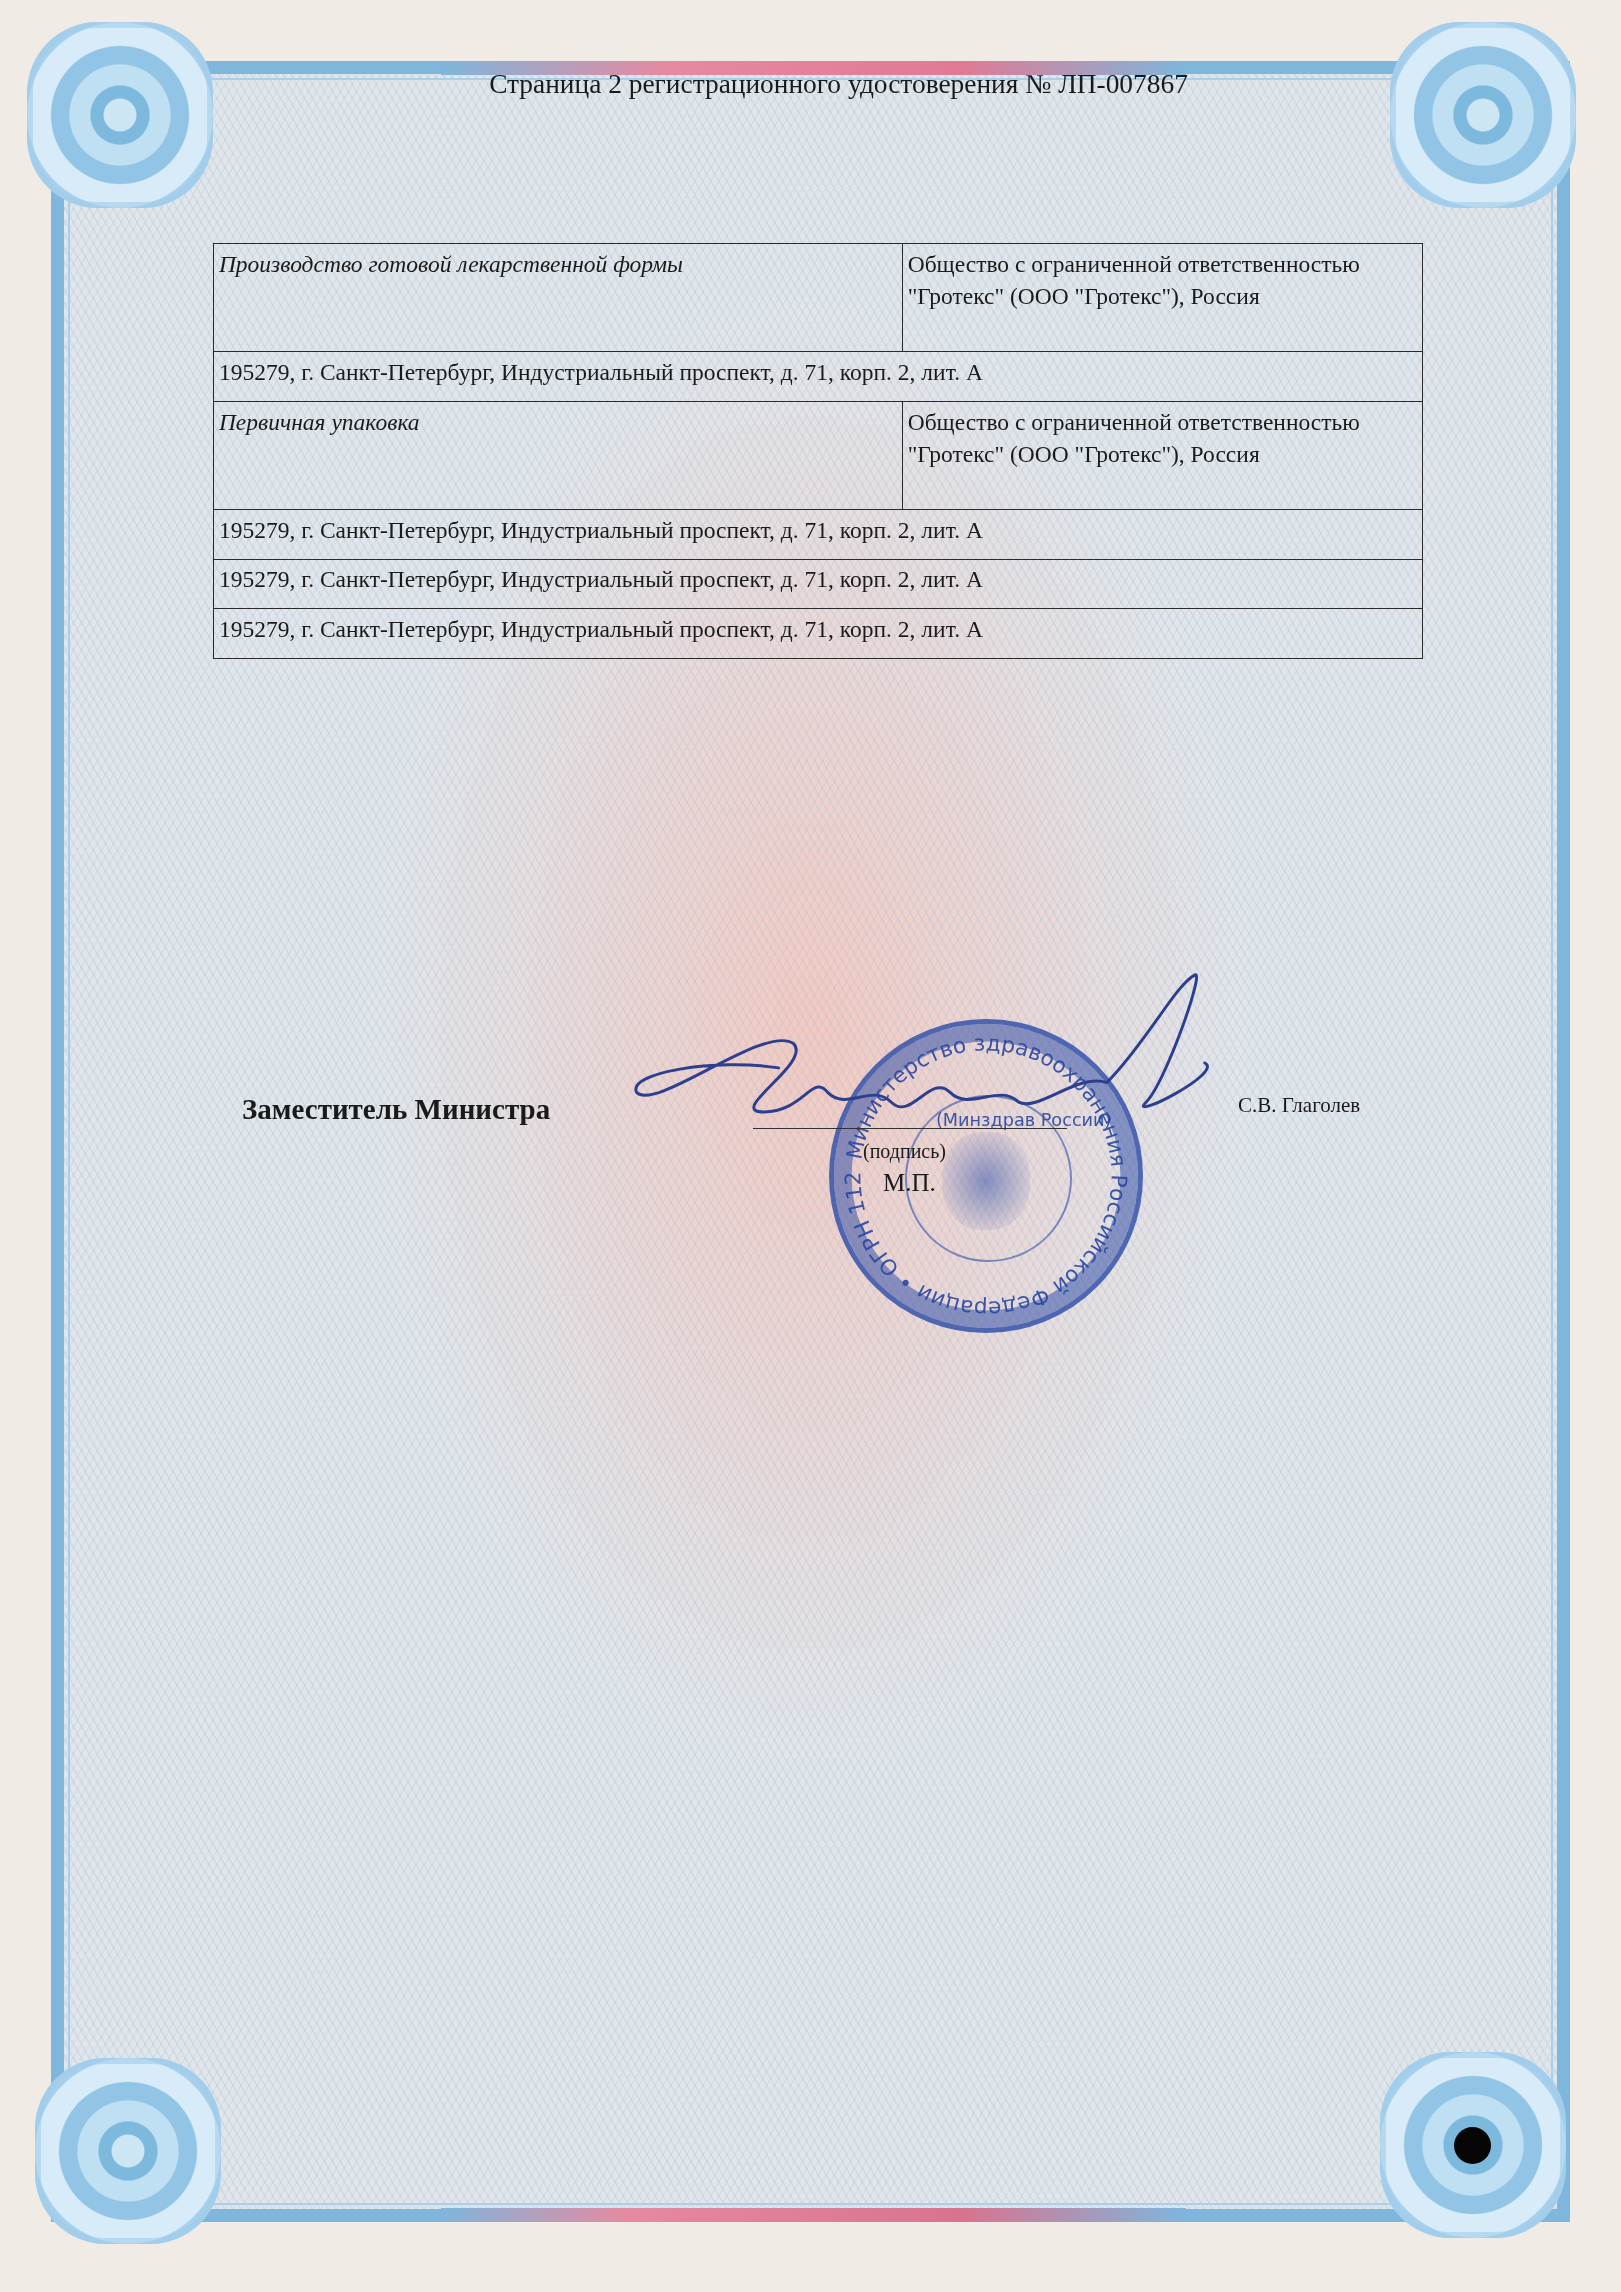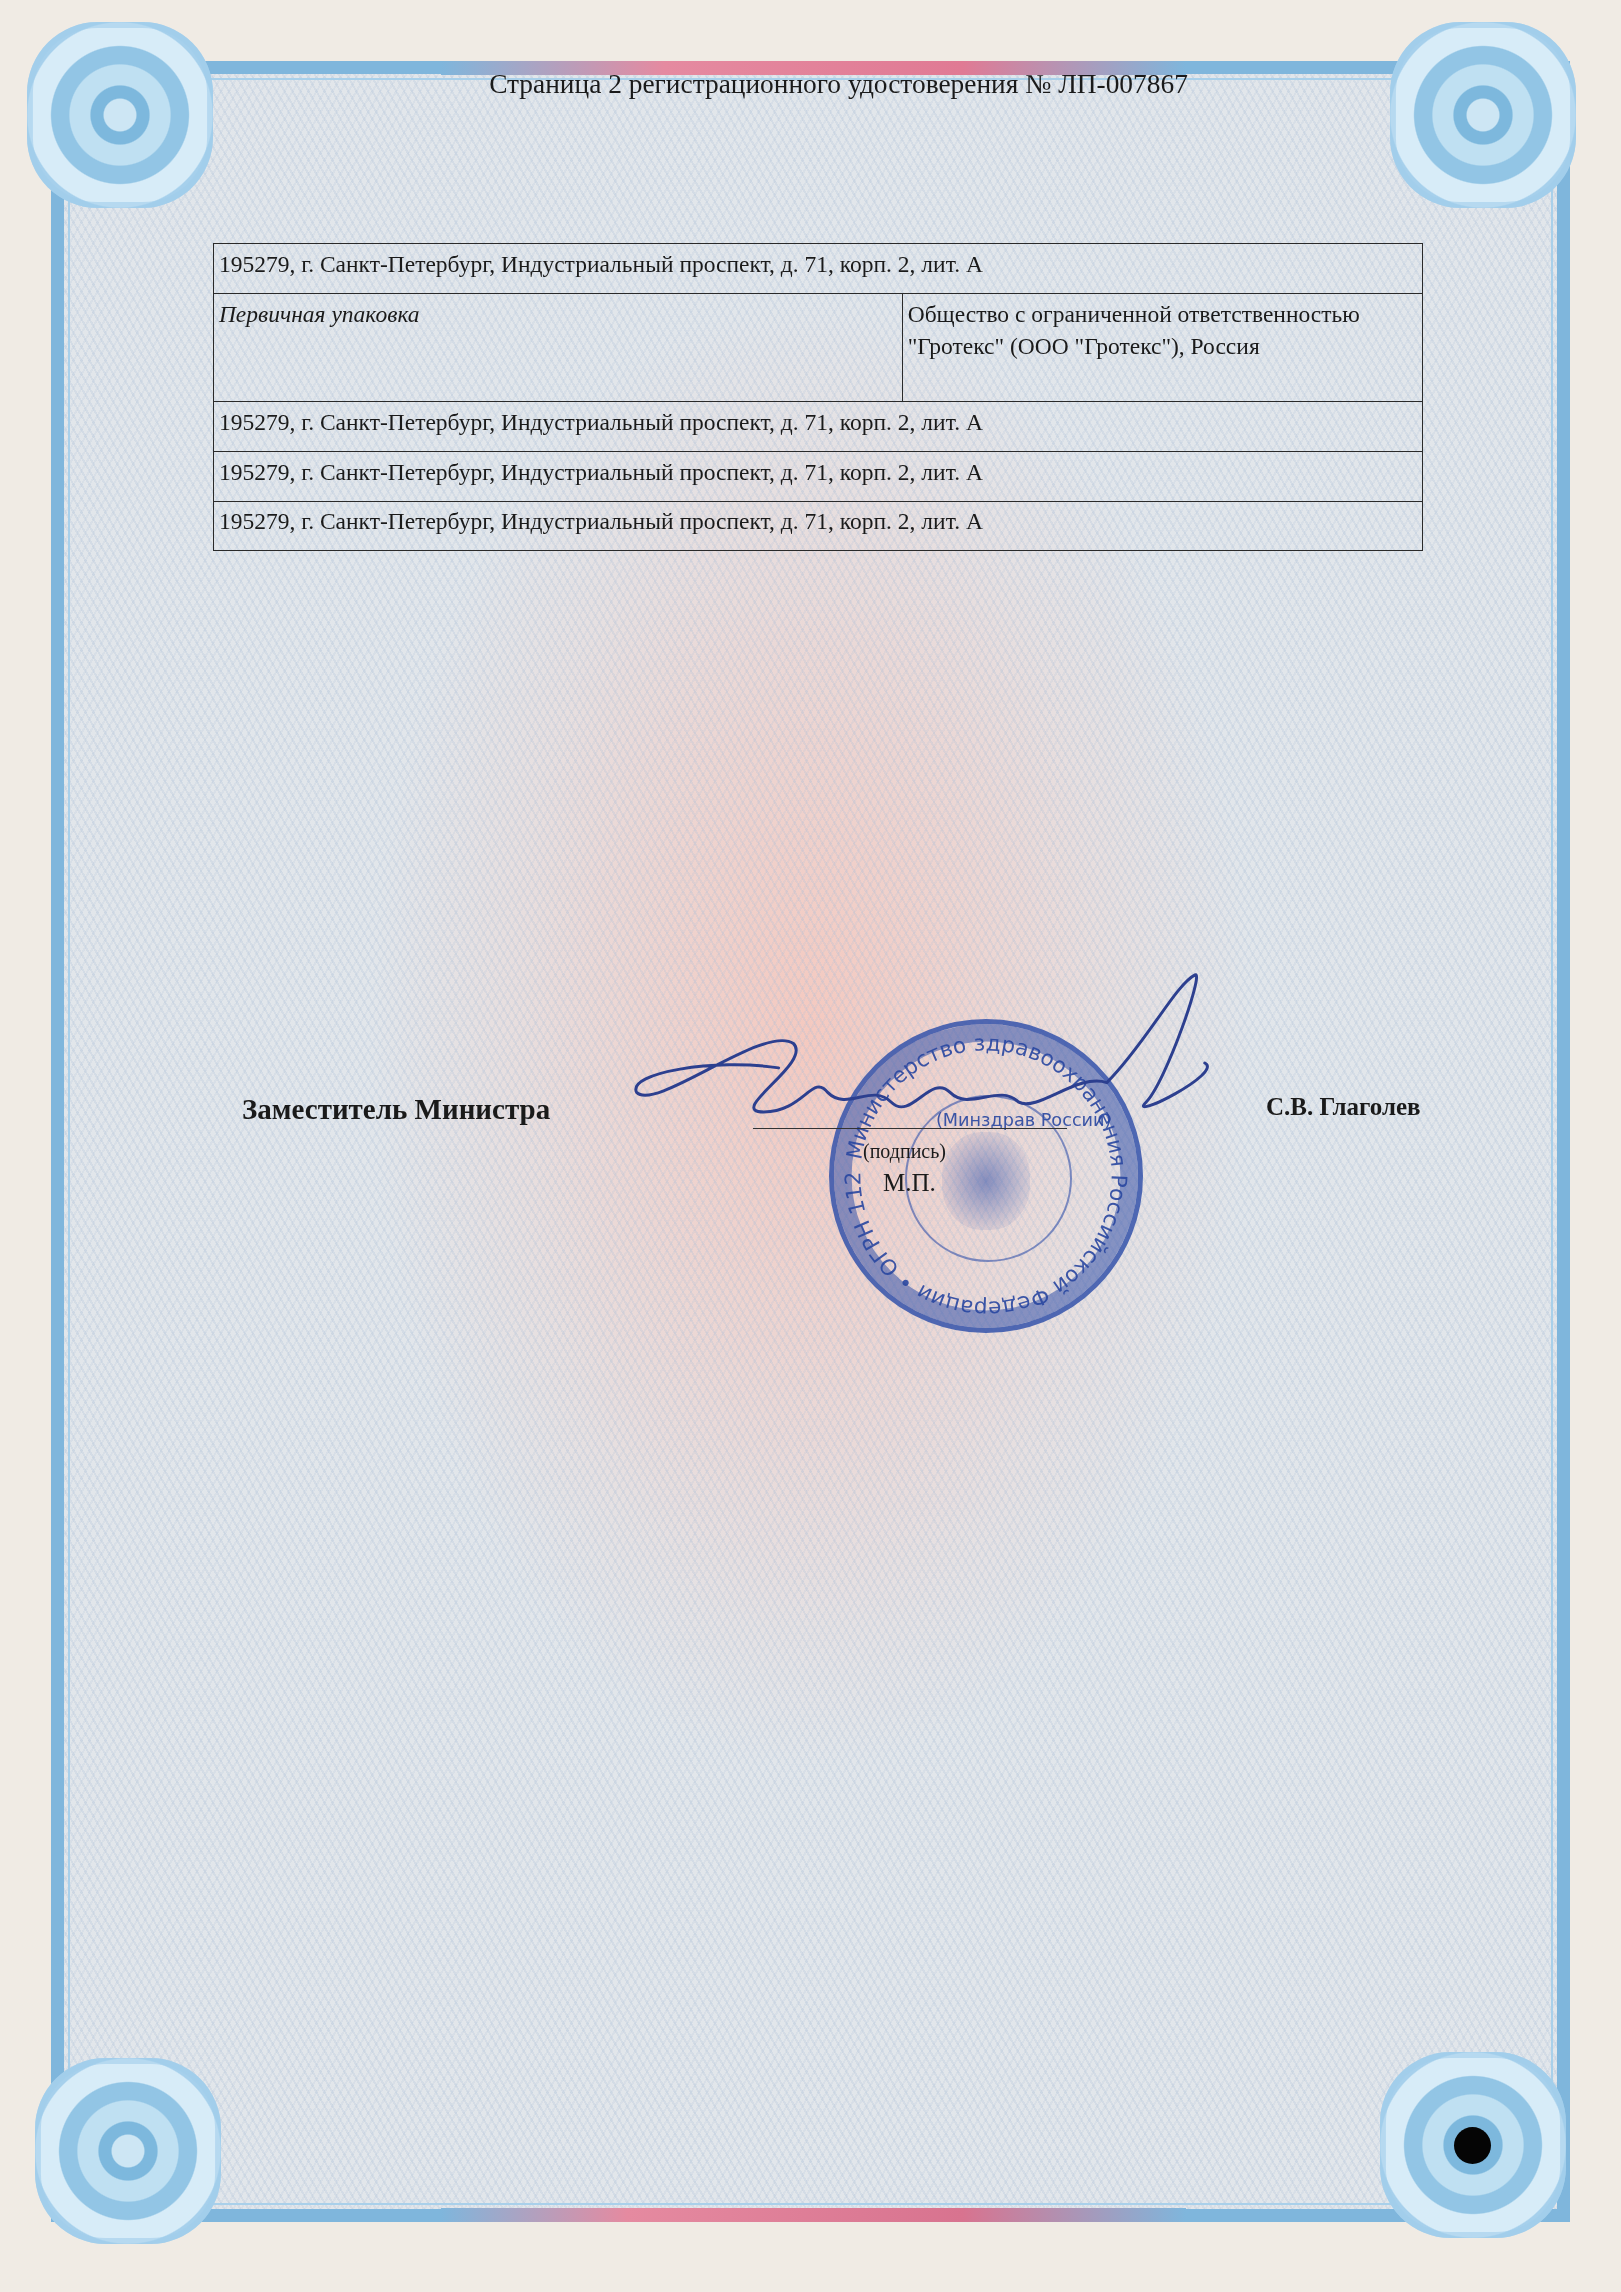--- a/index.html
+++ b/index.html
@@ -64,21 +64,21 @@
   }
   .hdr { font-weight: bold; height: 100px; }
   .stage { font-style: italic; width: 678px; height: 101px; }
   .org { height: 101px; }
   .addr { height: 43px; }
   .signature-block { position: absolute; top: 1093px; left: 0; width: 1621px; height: 235px; margin-left: 28px; }
   .sig-position {
     position: absolute; left: 214px; top: 0; font-weight: bold; font-size: 29px;
   }
   .sig-name {
-    position: absolute; left: 1238px; top: 0; font-weight: bold; font-size: 25px;
+    position: absolute; left: 1210px; top: 0; font-weight: normal; font-size: 21px;
   }
   .sig-line {
     position: absolute; left: 725px; top: 35px; width: 314px; border-top: 1.5px solid #333;
   }
   .sig-caption {
     position: absolute; left: 835px; top: 47px; font-size: 20px;
   }
   .seal-mark {
     position: absolute; left: 855px; top: 76px; font-size: 25px;
   }
@@ -114,20 +114,24 @@
 <div class="rosette bl"></div>
 <div class="rosette br"></div>
 <div class="punch-hole"></div>
 
 <div class="page-title">Страница 2 регистрационного удостоверения № ЛП-007867</div>
 
 <table class="sites">
   <tbody>
 
   <tr>
+    <td class="stage">Производство готовой лекарственной формы</td>
+    <td class="org">Общество с ограниченной ответственностью "Гротекс" (ООО "Гротекс"), Россия</td>
+  </tr>
+  <tr>
     <td class="addr" colspan="2">195279, г. Санкт-Петербург, Индустриальный проспект, д. 71, корп. 2, лит. А</td>
   </tr>
 
   <tr>
     <td class="stage">Первичная упаковка</td>
     <td class="org">Общество с ограниченной ответственностью "Гротекс" (ООО "Гротекс"), Россия</td>
   </tr>
   <tr>
     <td class="addr" colspan="2">195279, г. Санкт-Петербург, Индустриальный проспект, д. 71, корп. 2, лит. А</td>
   </tr>

